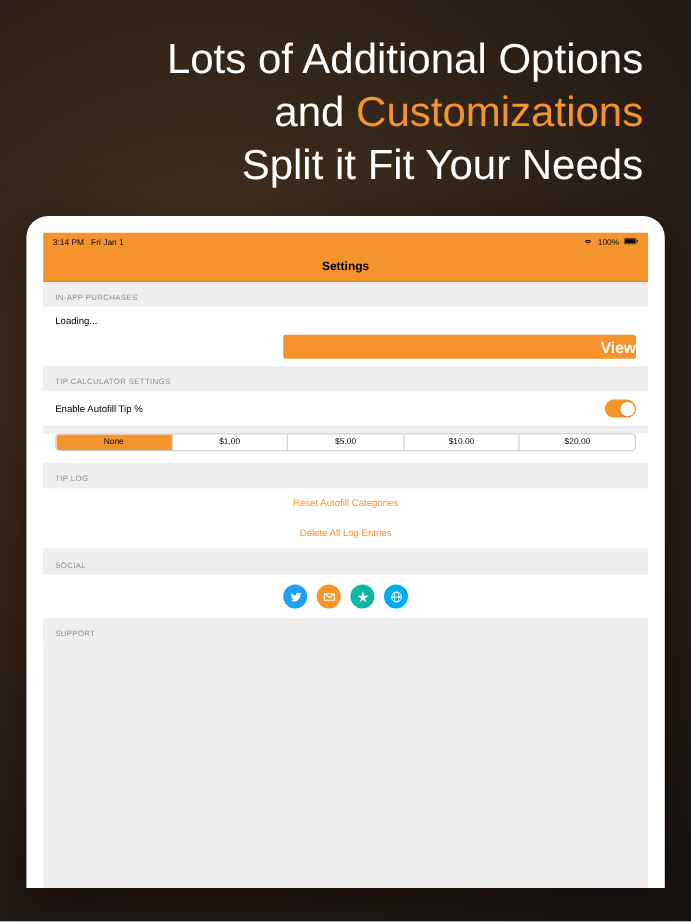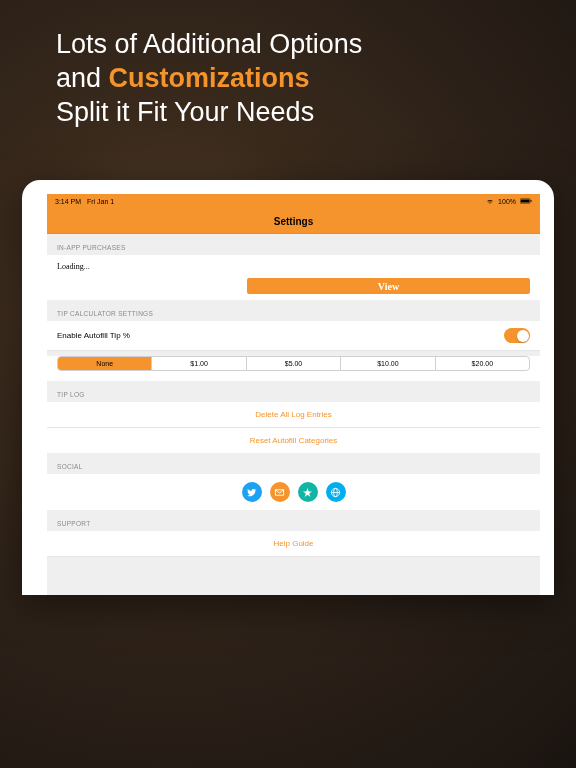--- a/index.html
+++ b/index.html
@@ -3,29 +3,28 @@
 <meta charset="utf-8">
 <style>
   * { box-sizing: border-box; margin: 0; padding: 0; }
   html, body { width: 576px; height: 768px; overflow: hidden; font-family: -apple-system, Helvetica, Arial, sans-serif; }
   .bg {
     width: 576px; height: 768px;
     background: radial-gradient(circle at 30% 40%, #5a4430 0%, #3a2a1c 30%, #2b2018 60%, #1a1410 100%);
     position: relative;
   }
   .headline {
-    color: #fff; text-align: left; padding: 28px 40px 0 56px;
-    font-size: 27px; line-height: 1.25; font-weight: 300;
+    color: #fff; text-align: right; padding: 28px 40px 0 56px;
+    font-size: 35px; line-height: 1.25; font-weight: 300;
   }
-  .headline .accent { color: #f5942d; font-weight: 700; }
+  .headline .accent { color: #f5942d; font-weight: 400; }
   .tablet {
-    position: absolute; left: 22px; top: 180px; width: 532px; height: 415px;
+    position: absolute; left: 22px; top: 180px; width: 532px; height: 560px;
     background: #fff; border-radius: 18px 18px 0 0; box-shadow: 0 10px 40px rgba(0,0,0,0.5);
     overflow: hidden;
-    padding-left: 11px;
   }
   .bezel { padding: 14px 14px 0 14px; height: 100%; }
   .screen {
     width: 100%; height: 100%; background: #efefef; font-size: 8px; color: #000;
   }
   .statusbar {
     background: #f5942d; display: flex; justify-content: space-between; align-items: center;
     padding: 3px 8px; font-size: 7px; font-weight: 500; color: #000;
   }
   .statusbar .right { display: flex; align-items: center; gap: 4px; }
@@ -34,25 +33,25 @@
     border-bottom: 1px solid rgba(0,0,0,0.05);
   }
   .section-header {
     font-size: 6.5px; color: #8a8a8e; letter-spacing: 0.3px; padding: 10px 10px 4px 10px;
     background: #efefef;
   }
   .row {
     background: #fff; padding: 7px 10px; font-size: 8px; color: #000;
     border-bottom: 0.5px solid #e5e5e8; display: flex; align-items: center; justify-content: space-between;
   }
-  .row.noborder { border-bottom: none; font-family: Liberation Serif, serif; }
+  .row.noborder { border-bottom: none; }
   .view-strip { display: flex; }
   .view-strip .spacer { flex: 0 0 190px; }
   .view-btn {
-    flex: 1; background: #f5942d; color: #fff; text-align: center; font-size: 10px;
+    flex: 1; background: #f5942d; color: #fff; text-align: right; font-size: 13px;
     font-weight: 600; padding: 2.5px 0; border-radius: 2px;
   }
   .toggle {
     width: 26px; height: 15px; background: #f5942d; border-radius: 8px; position: relative;
   }
   .toggle::after {
     content: ""; position: absolute; right: 1.5px; top: 1.5px; width: 12px; height: 12px;
     background: #fff; border-radius: 50%; box-shadow: 0 1px 2px rgba(0,0,0,0.2);
   }
   .seg {
@@ -148,25 +147,25 @@
           <div class="seg">
             <div class="seg-item selected">None</div>
             <div class="seg-item">$1.00</div>
             <div class="seg-item">$5.00</div>
             <div class="seg-item">$10.00</div>
             <div class="seg-item">$20.00</div>
           </div>
         </div>
 
         <div class="section-header">TIP LOG</div>
+        <div class="link-row noborder">
+          <span>Reset Autofill Categories</span>
+        </div>
         <div class="link-row">
           <span>Delete All Log Entries</span>
-        </div>
-        <div class="link-row noborder">
-          <span>Reset Autofill Categories</span>
         </div>
 
         <div class="section-header">SOCIAL</div>
         <div class="social-row">
           <div class="social-icon si-twitter">
             <svg viewBox="0 0 24 24">
                 <path d="M22 5.9c-.7.3-1.5.6-2.3.7.8-.5 1.5-1.3 1.8-2.2-.8.5-1.7.8-2.6 1-1.5-1.6-4-1.7-5.6-.2-1 1-1.4 2.4-1.1 3.7-3.3-.2-6.2-1.7-8.2-4.3-1.1 1.9-.5 4.3 1.3 5.5-.7 0-1.3-.2-1.9-.5 0 2 1.4 3.7 3.3 4.1-.6.2-1.3.2-1.9.1.5 1.7 2.1 2.9 3.9 2.9-1.7 1.4-3.9 2-6.1 1.7 7.8 5 18-.6 18-11.2 0-.2 0-.3 0-.5.8-.6 1.5-1.3 2-2.1z"></path>
               </svg>
           </div>
           <div class="social-icon si-mail">
@@ -183,21 +182,18 @@
           <div class="social-icon si-globe">
             <svg viewBox="0 0 24 24">
                 <circle cx="12" cy="12" r="9" fill="none" stroke="#fff" stroke-width="1.8"></circle>
                 <ellipse cx="12" cy="12" rx="4" ry="9" fill="none" stroke="#fff" stroke-width="1.8"></ellipse>
                 <line x1="3" y1="12" x2="21" y2="12" stroke="#fff" stroke-width="1.8"></line>
               </svg>
           </div>
         </div>
 
         <div class="section-header">SUPPORT</div>
-        <div class="link-row">
-          <span>Help Guide</span>
-        </div>
 
       </div>
     </div>
   </div>
 
 </div>
 
 </body></html>

